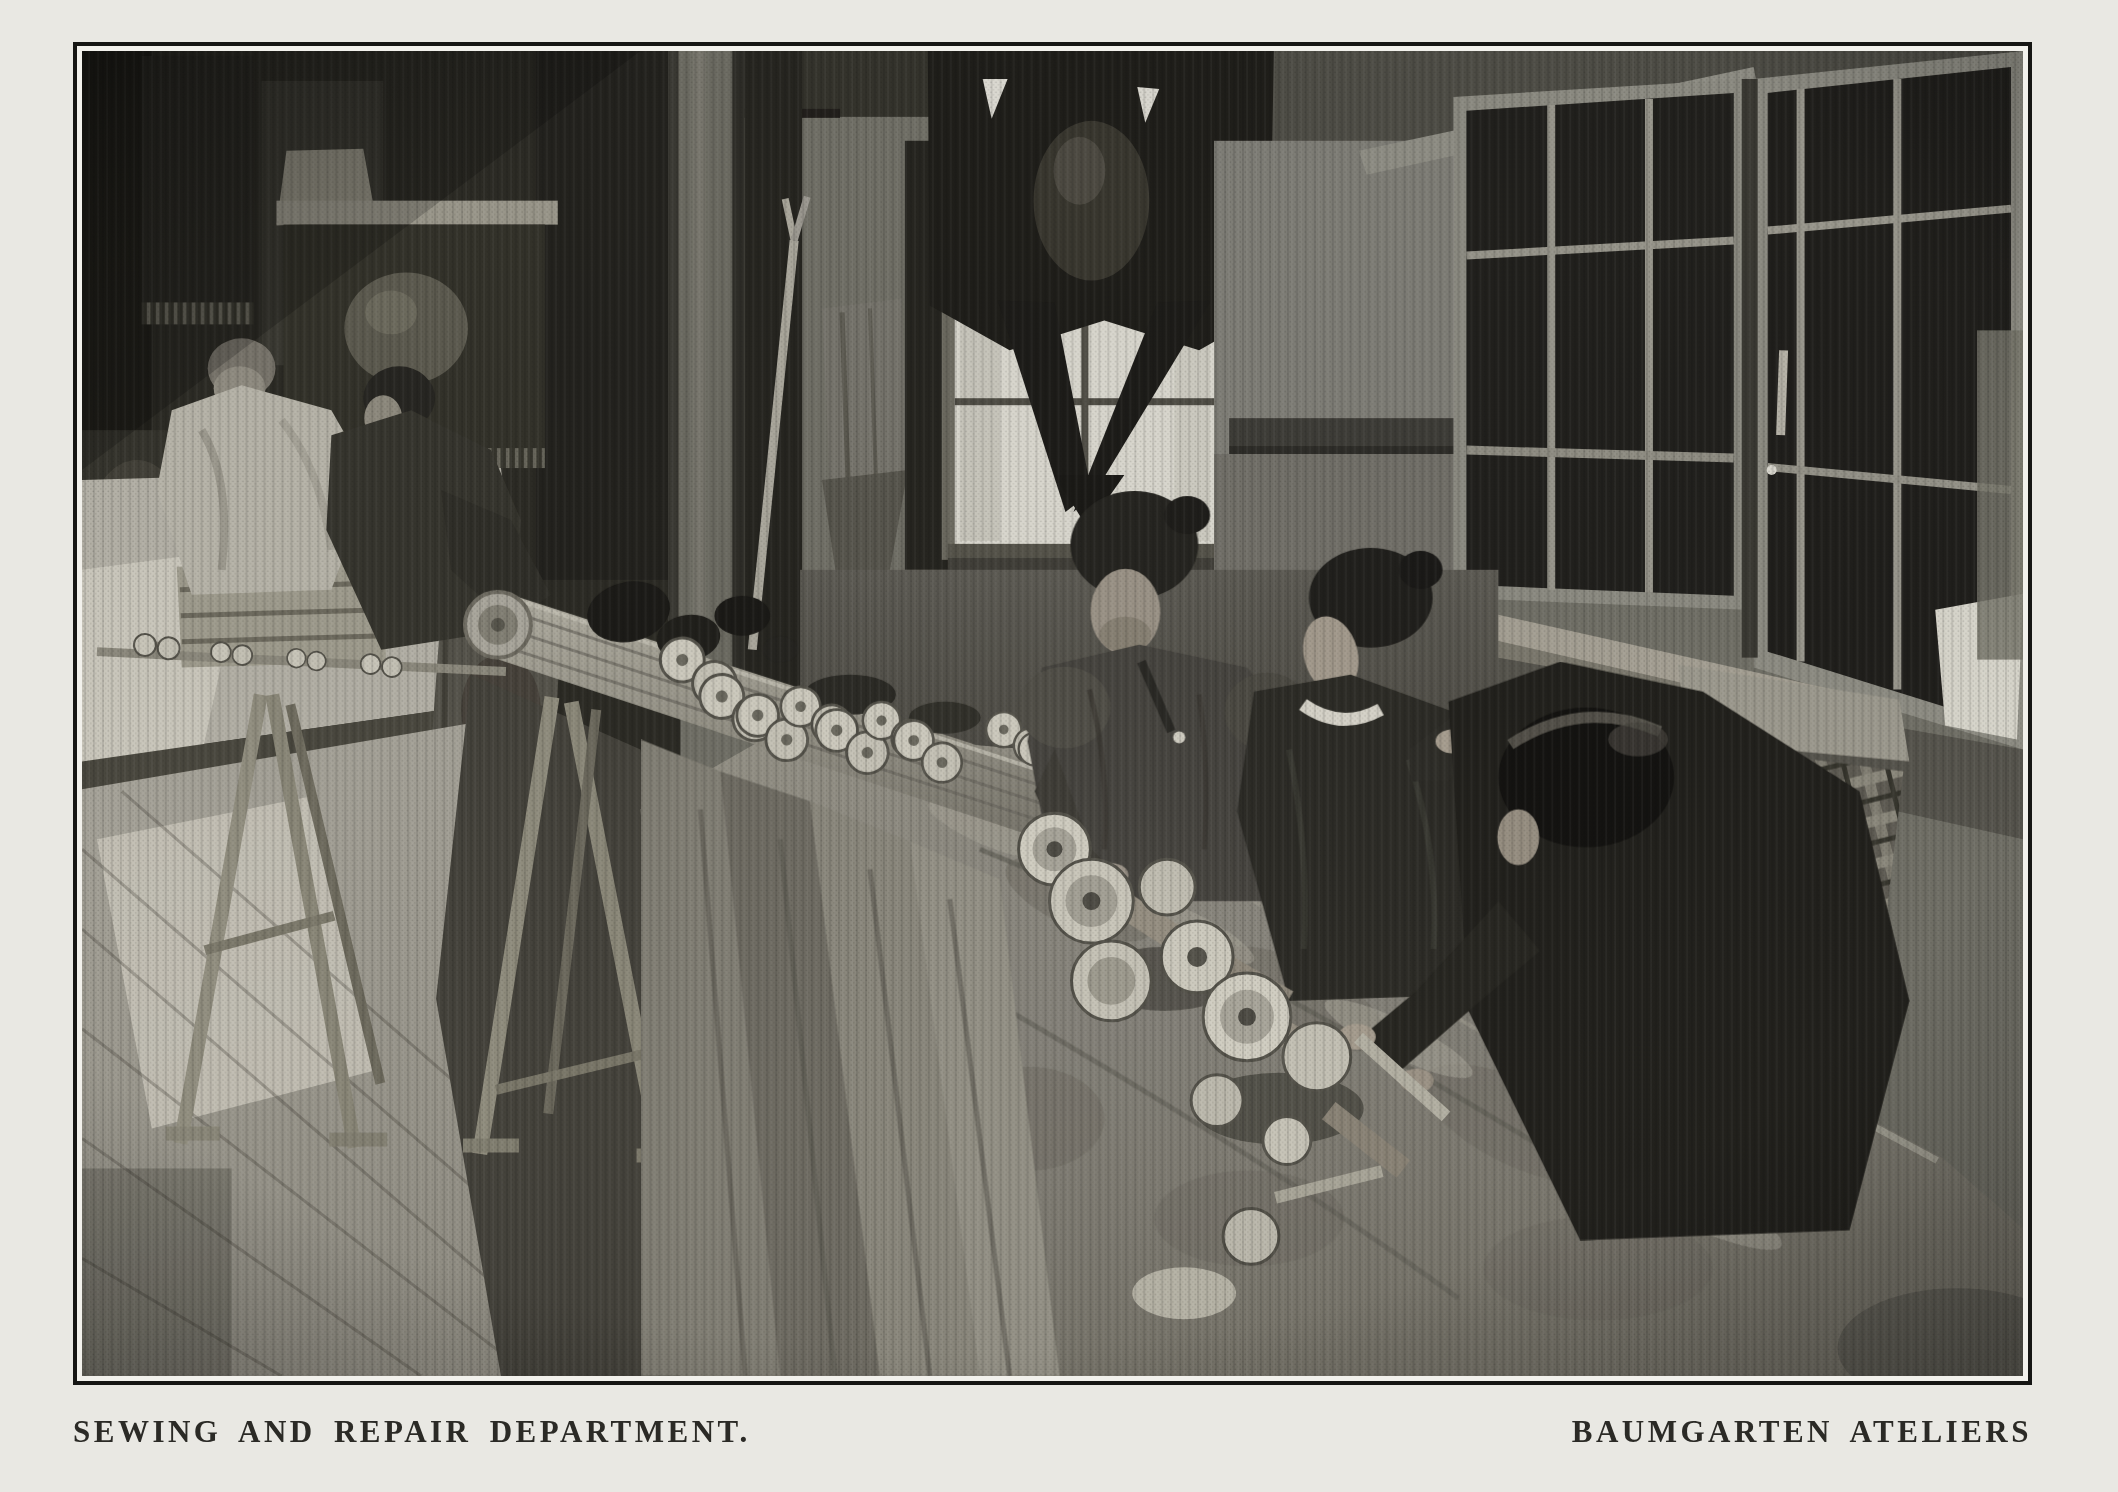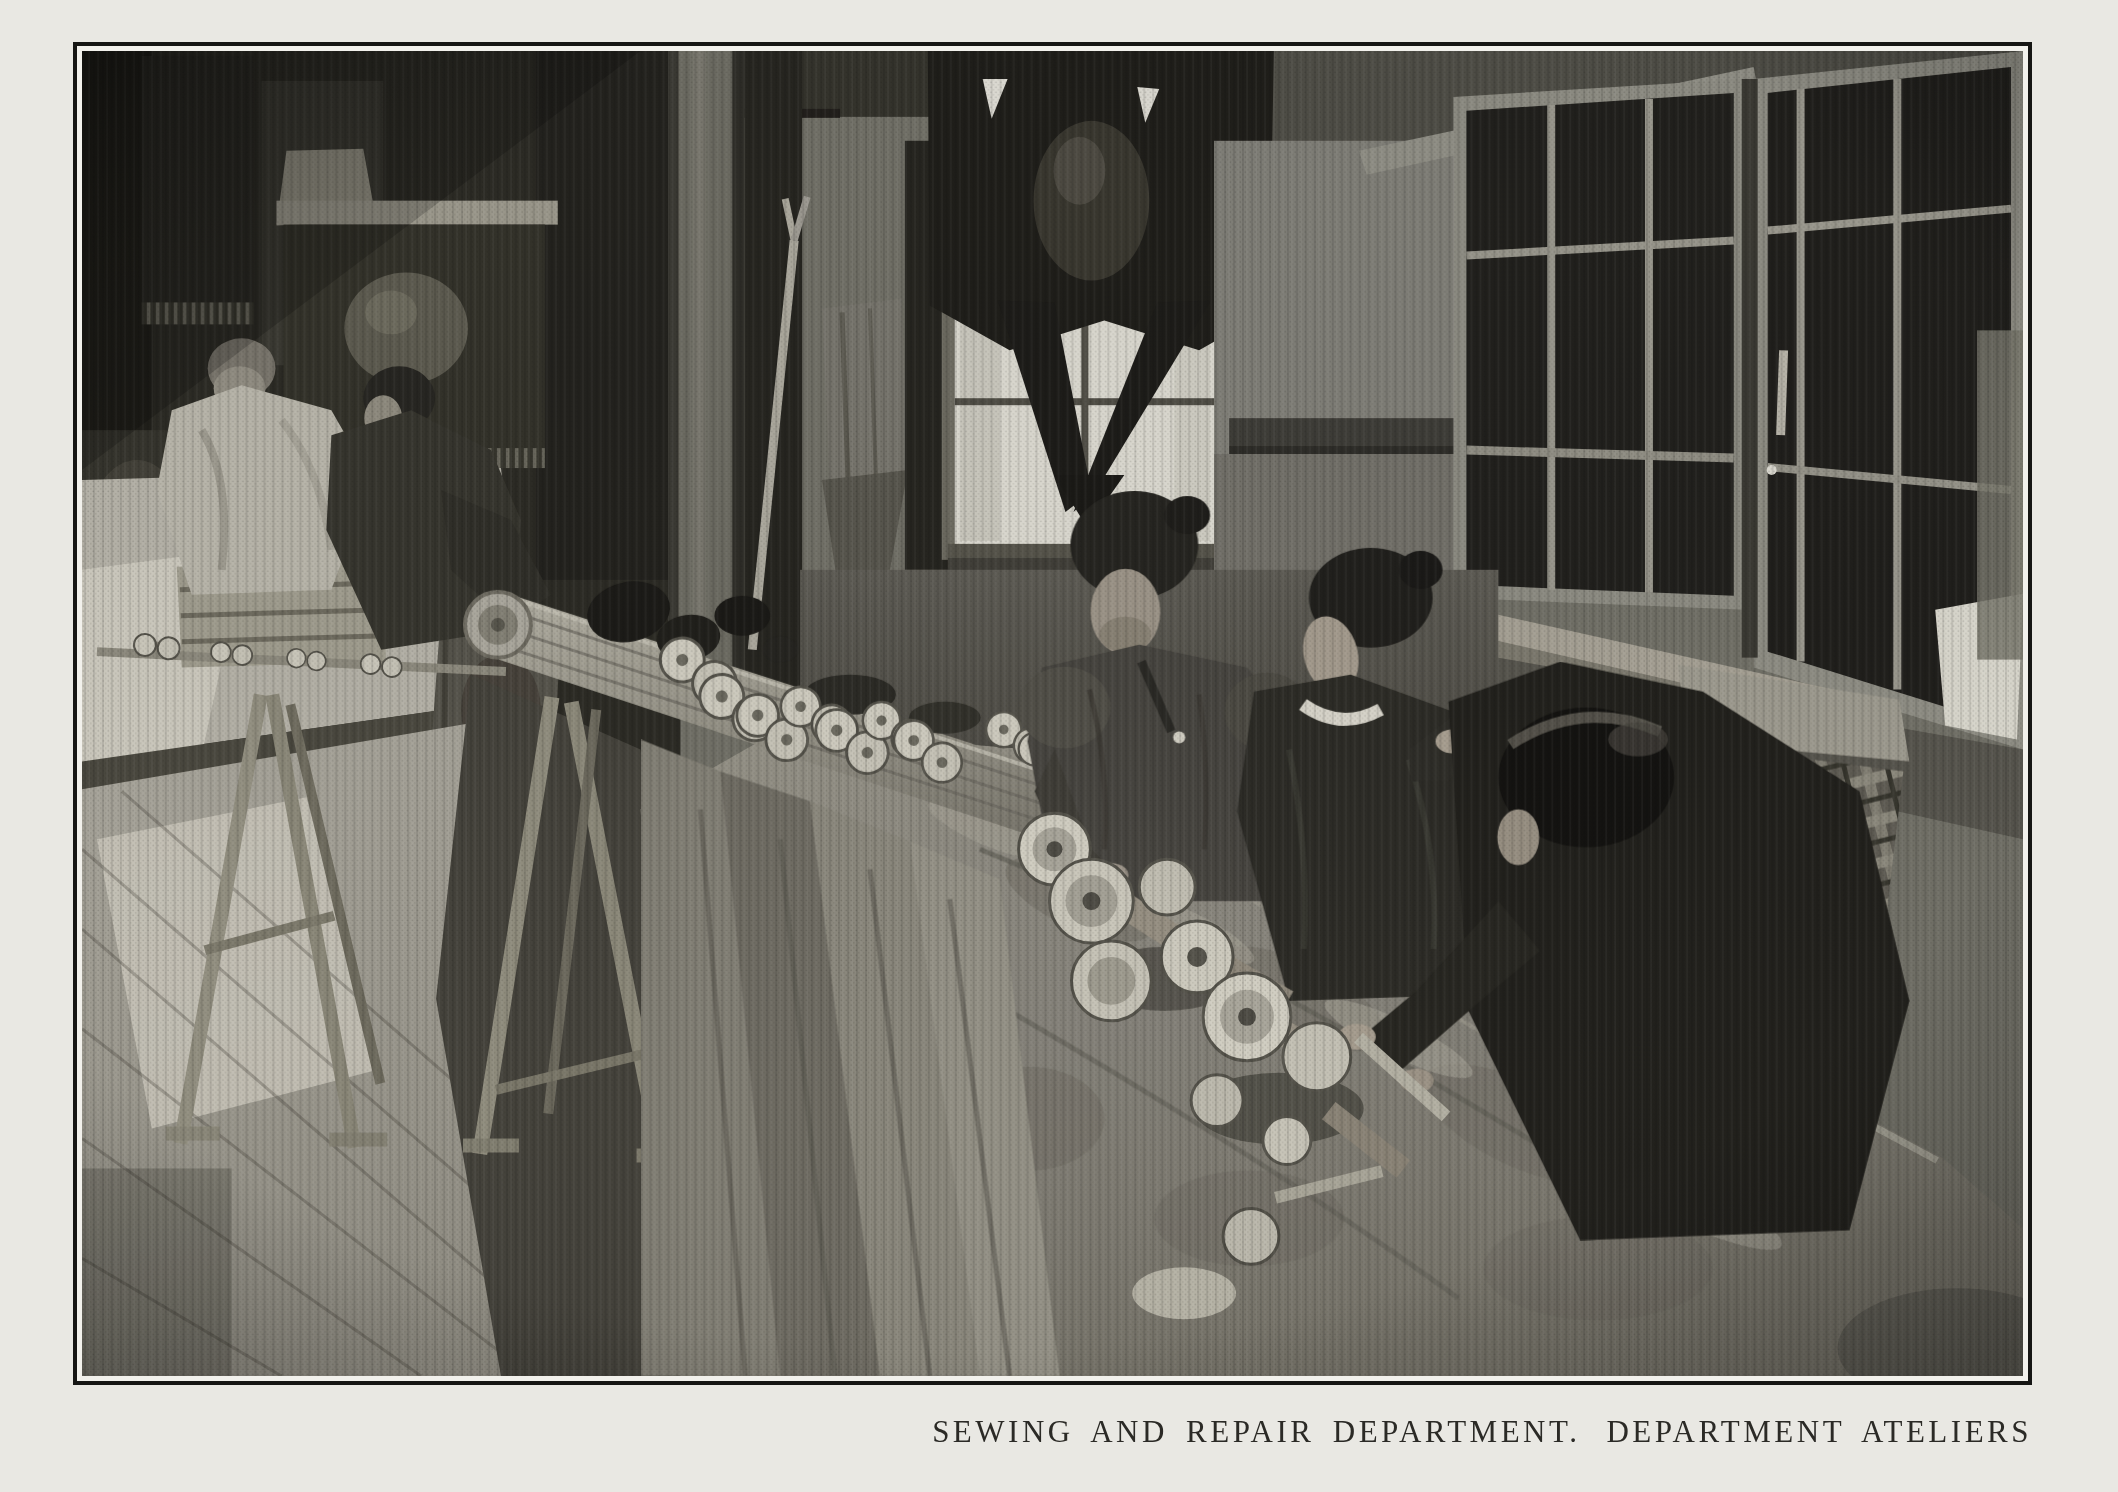--- a/index.html
+++ b/index.html
@@ -13,22 +13,22 @@
     position:absolute;left:73px;top:42px;width:1959px;height:1343px;
     box-sizing:border-box;border:4px solid #161614;background:#f2f1ec;
     padding:5px;margin:0;
   }
   .photo{
     width:100%;height:100%;background:#77756c;overflow:hidden;position:relative;
   }
   .photo svg{display:block;width:100%;height:100%;}
   .caption{
     position:absolute;left:73px;top:1404px;width:1959px;height:56px;
-    display:flex;align-items:center;justify-content:flex-end;
-    color:#2b2a26;font-size:31px;font-weight:400;
+    display:flex;align-items:center;justify-content:space-between;
+    color:#2b2a26;font-size:31px;font-weight:700;
     letter-spacing:3.5px;word-spacing:7px;white-space:nowrap;
   }
   .caption .gap{display:inline-block;width:26px;}
 </style>
 </head>
 <body>
 
 <div class="page">
 
   <figure class="plate">
@@ -424,16 +424,16 @@
           <polygon points="0,0 560,0 0,420" fill="url(#tlshade)"></polygon>
           <rect x="0" y="0" width="1946" height="1328" fill="url(#vig)"></rect>
         </g>
       </svg>
     </div>
   </figure>
 
   <div class="caption">
     <span>SEWING AND REPAIR DEPARTMENT.</span>
     <span class="gap"></span>
-    <span>DEPARTMENT ATELIERS</span>
+    <span>BAUMGARTEN ATELIERS</span>
   </div>
 
 </div>
 
 </body></html>

